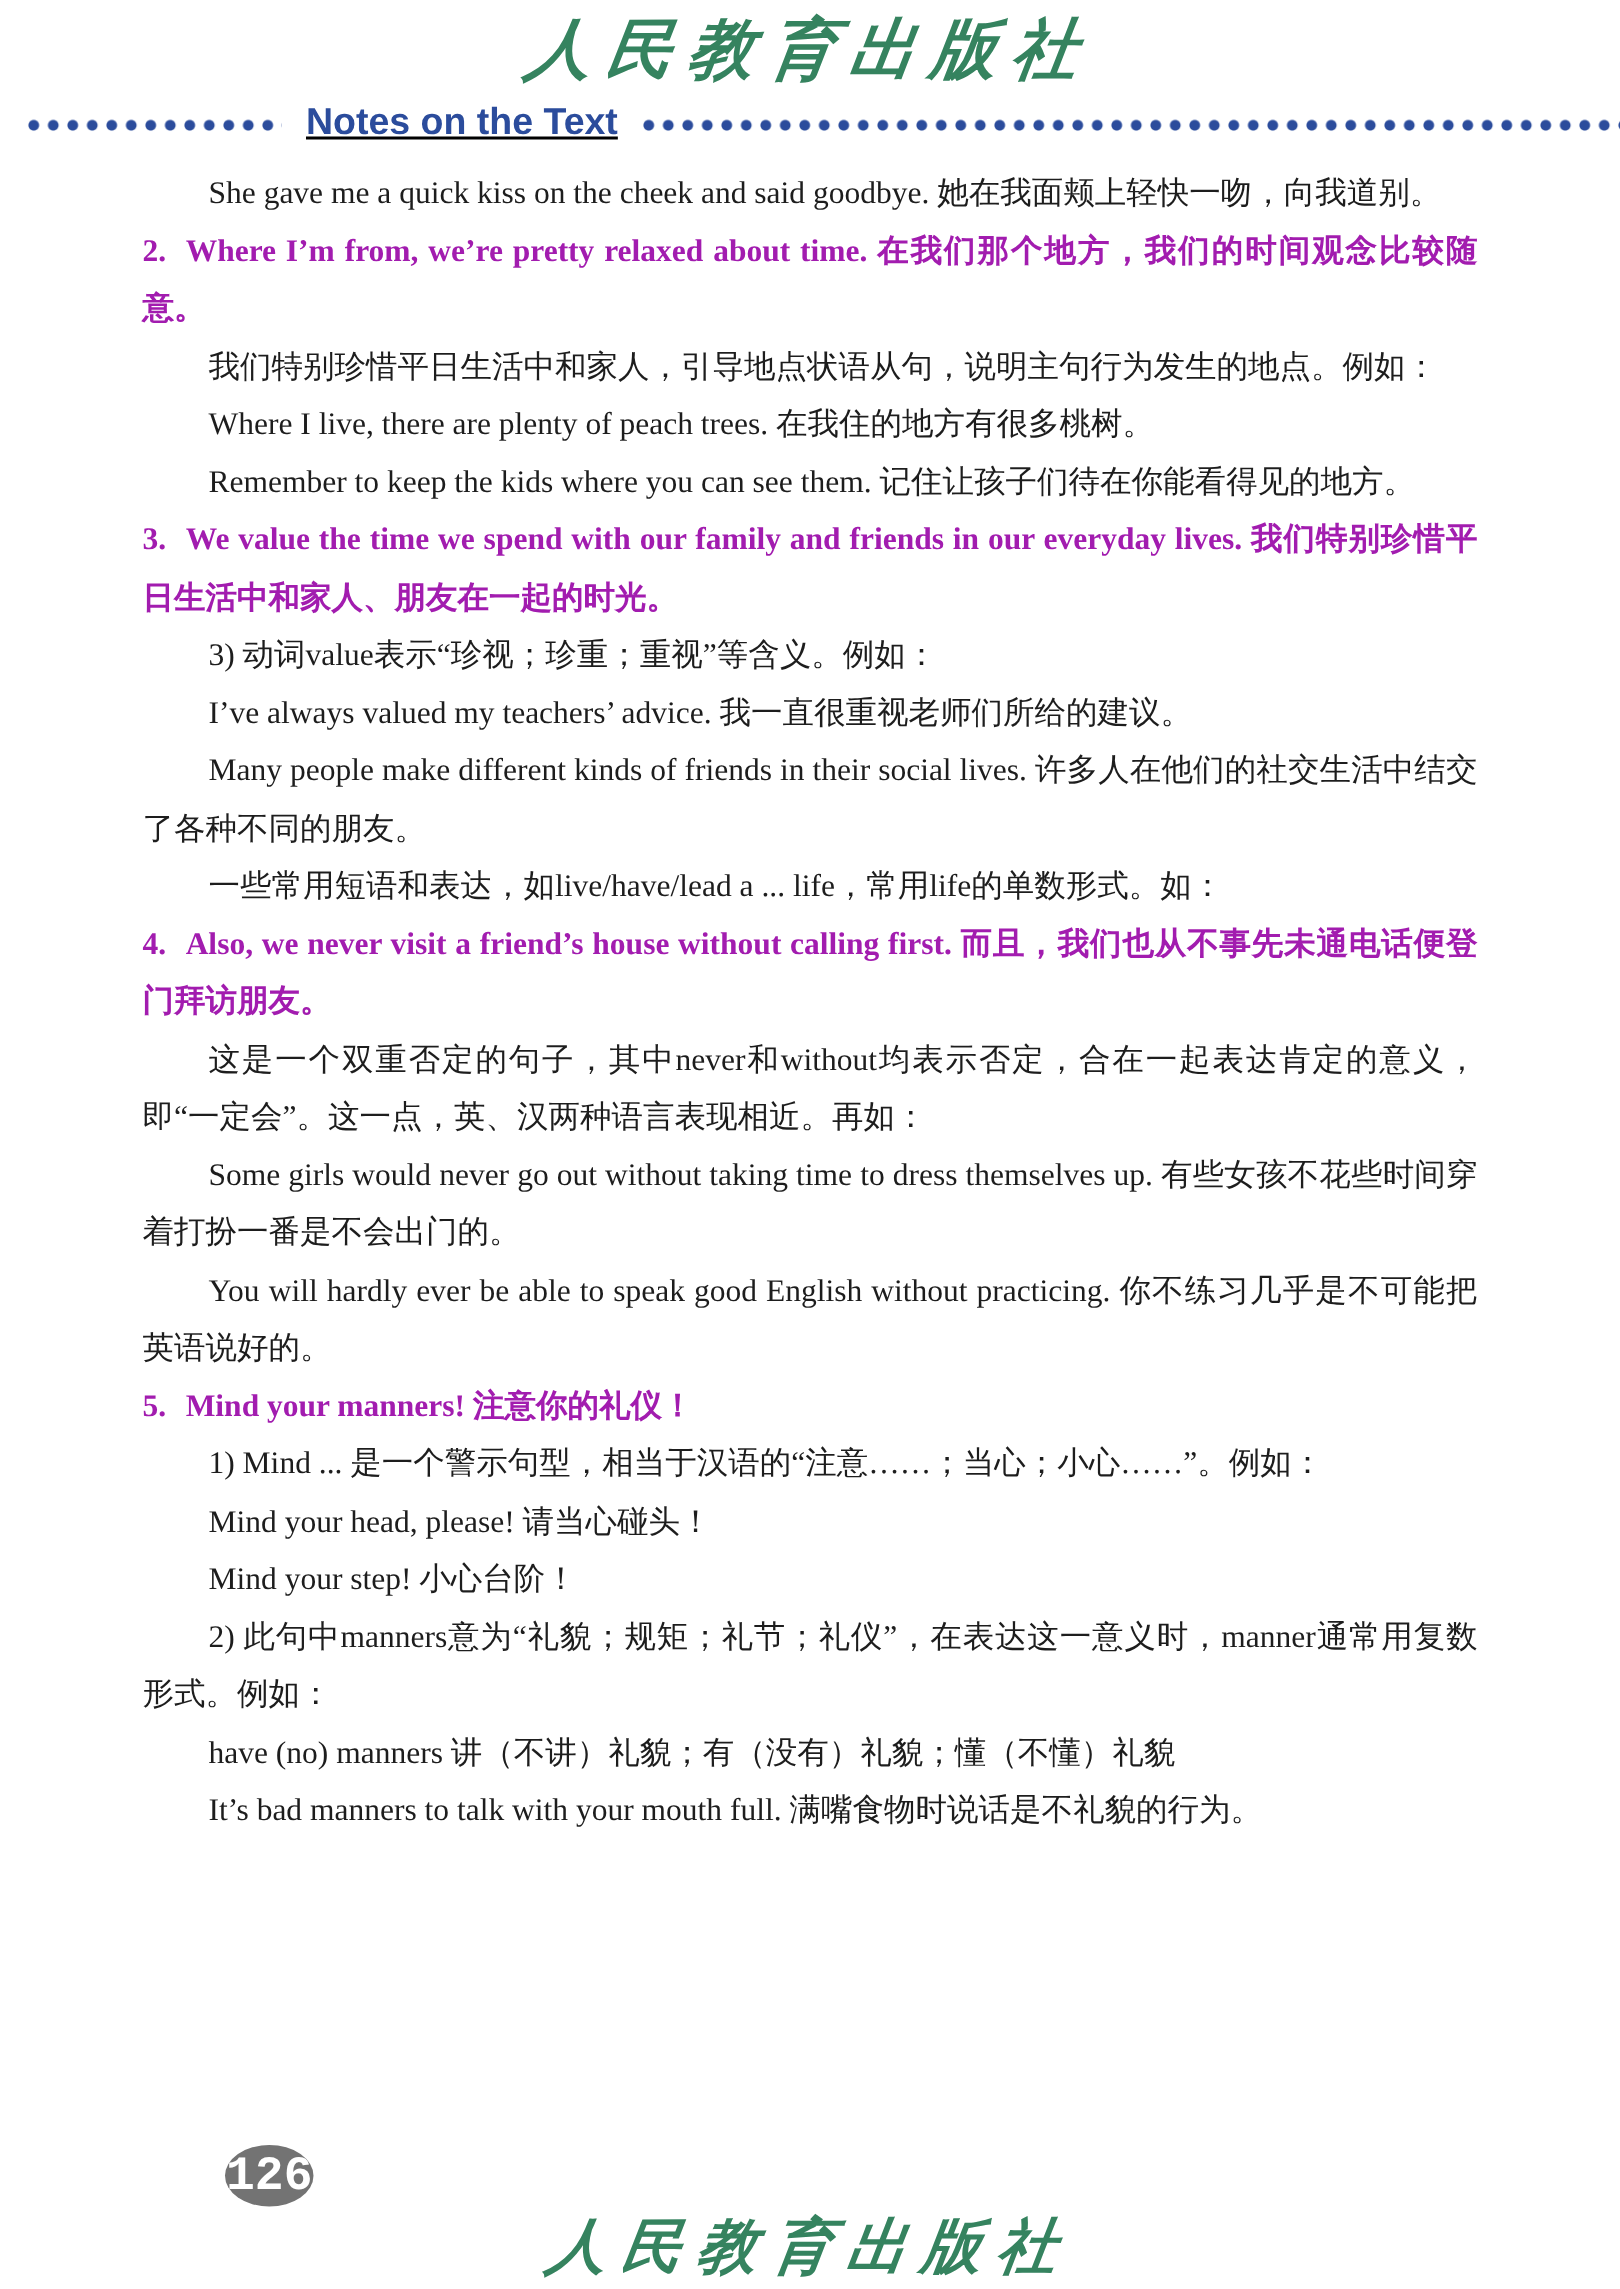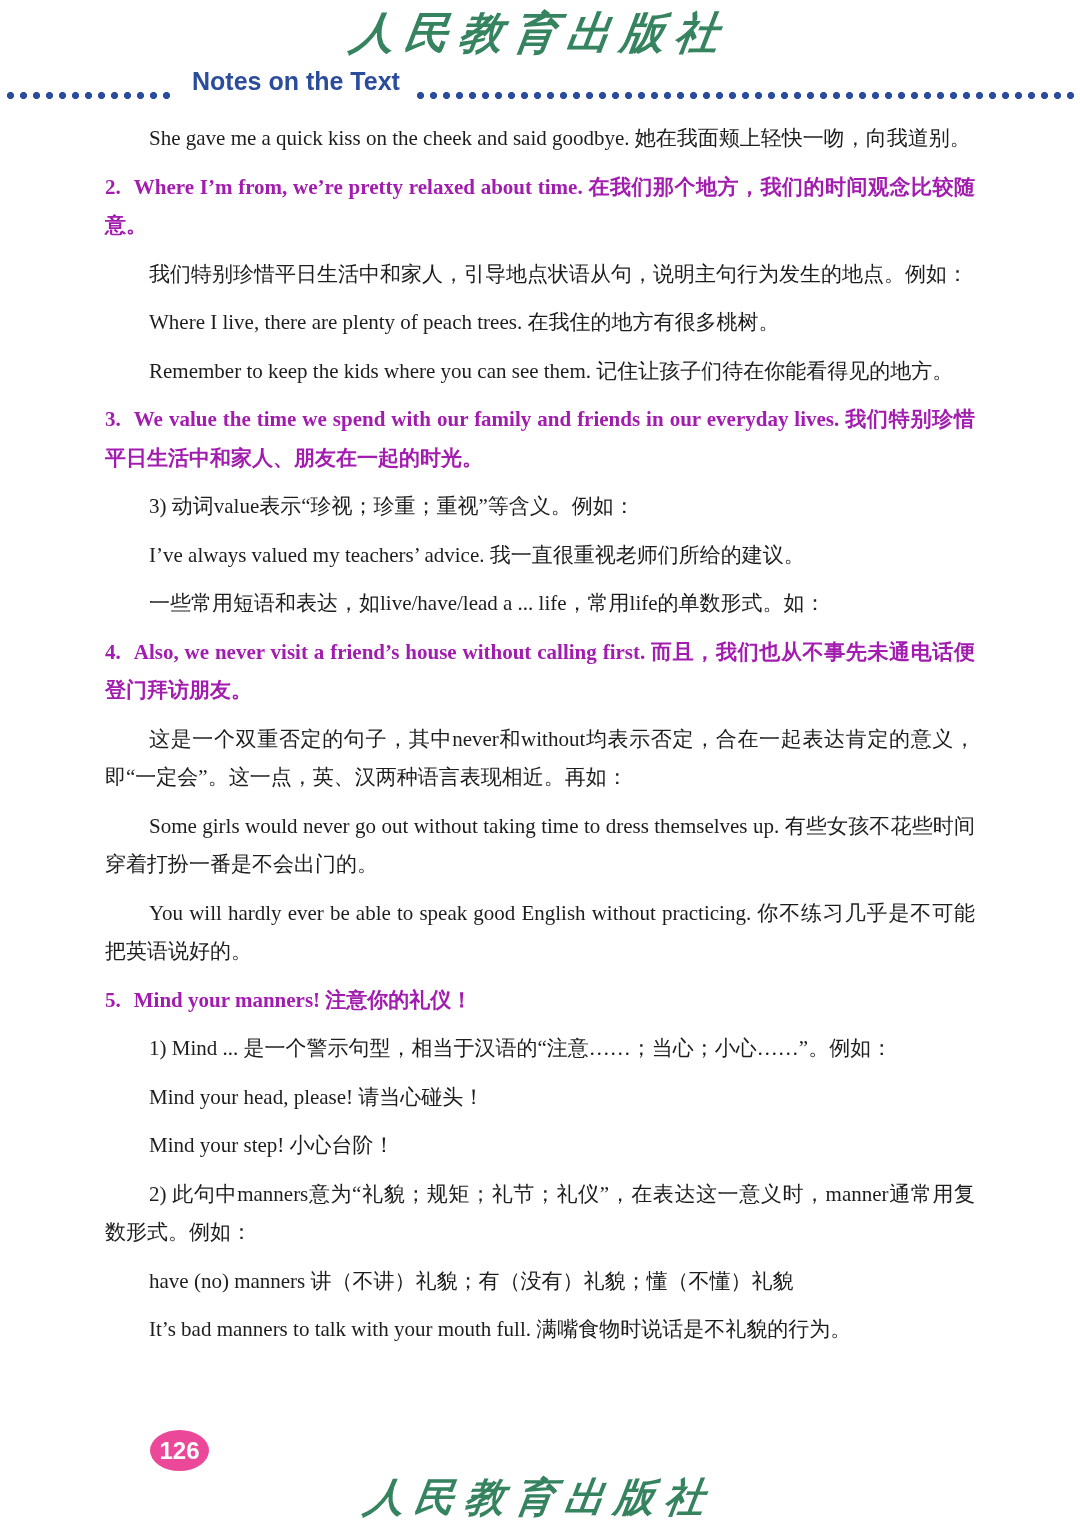--- a/index.html
+++ b/index.html
@@ -11,52 +11,52 @@
   .brand {
     position:absolute; left:0; right:0; text-align:center;
     color:#35835f; font-style:italic; font-weight:600;
     letter-spacing:10px; transform:skewX(-8deg);
     font-family:"DejaVu Serif","Liberation Serif",serif;
   }
   .brand-top { top:4px; font-size:44px; }
   .brand-bottom { top:1470px; font-size:40px; }
 
   .rule {
-    position:absolute; top:66px; left:6px; right:0; height:34px;
-    display:flex; align-items:flex-end;
+    position:absolute; top:66px; left:18px; right:0; height:34px;
+    display:flex; align-items:center;text-decoration:underline;
   }
   .dots {
     height:9px; background-repeat:repeat-x;
     background-image:radial-gradient(circle at 4.5px 4.5px, #2b4c9c 3.2px, rgba(43,76,156,0) 3.9px);
     background-size:13px 9px;
   }
   .dots-left { width:170px; }
   .dots-right { flex:1; }
   .rule-label {
     font-family:"Liberation Sans","DejaVu Sans",sans-serif;
     font-weight:bold; font-size:25px; color:#2b4c9c;
     white-space:nowrap; padding:0 16px 4px 16px;
   }
 
   .body-text {
     position:absolute; top:109px; left:95px; width:890px;
     font-size:21px; line-height:38.5px; color:#1d1d1d;
     text-align:justify;
   }
-  .body-text p { margin:10px; white-space:pre-wrap; }
+  .body-text p { margin:0; white-space:pre-wrap; }
   p.ind { text-indent:44px; }
   p.item { font-weight:bold; color:#a21caf; }
   p.item .num { margin-right:13px; }
 
   .page-badge {
     position:absolute; left:150px; top:1430px; width:59px; height:41px;
-    background:#ec4899; border-radius:50%;
+    background:#737373; border-radius:50%;
     display:flex; align-items:center; justify-content:center;
-    color:#ffffff; font-weight:bold; font-size:24px;
-    font-family:Liberation Sans, sans-serif;
+    color:#ffffff; font-weight:bold; font-size:32px;
+    font-family:Liberation Mono, monospace;
   }
 </style>
 </head>
 <body>
 
 <div class="brand brand-top">人民教育出版社</div>
 
 <div class="rule">
   <div class="dots dots-left"></div>
   <div class="rule-label">Notes on the Text</div>
@@ -65,20 +65,21 @@
 
 <div class="body-text">
   <p class="ind">She gave me a quick kiss on the cheek and said goodbye. 她在我面颊上轻快一吻，向我道别。</p>
   <p class="item"><span class="num">2.</span><span>Where I’m from, we’re pretty relaxed about time. 在我们那个地方，我们的时间观念比较随意。</span></p>
   <p class="ind">我们特别珍惜平日生活中和家人，引导地点状语从句，说明主句行为发生的地点。例如：</p>
   <p class="ind">Where I live, there are plenty of peach trees. 在我住的地方有很多桃树。</p>
   <p class="ind">Remember to keep the kids where you can see them. 记住让孩子们待在你能看得见的地方。</p>
   <p class="item"><span class="num">3.</span><span>We value the time we spend with our family and friends in our everyday lives. 我们特别珍惜平日生活中和家人、朋友在一起的时光。</span></p>
   <p class="ind">3) 动词value表示“珍视；珍重；重视”等含义。例如：</p>
   <p class="ind">I’ve always valued my teachers’ advice. 我一直很重视老师们所给的建议。</p>
+  <p class="ind">Many people make different kinds of friends in their social lives. 许多人在他们的社交生活中结交了各种不同的朋友。</p>
   <p class="ind">一些常用短语和表达，如live/have/lead a ... life，常用life的单数形式。如：</p>
   <p class="item"><span class="num">4.</span><span>Also, we never visit a friend’s house without calling first. 而且，我们也从不事先未通电话便登门拜访朋友。</span></p>
   <p class="ind">这是一个双重否定的句子，其中never和without均表示否定，合在一起表达肯定的意义，即“一定会”。这一点，英、汉两种语言表现相近。再如：</p>
   <p class="ind">Some girls would never go out without taking time to dress themselves up. 有些女孩不花些时间穿着打扮一番是不会出门的。</p>
   <p class="ind">You will hardly ever be able to speak good English without practicing. 你不练习几乎是不可能把英语说好的。</p>
   <p class="item"><span class="num">5.</span><span>Mind your manners! 注意你的礼仪！</span></p>
   <p class="ind">1) Mind ... 是一个警示句型，相当于汉语的“注意……；当心；小心……”。例如：</p>
   <p class="ind">Mind your head, please! 请当心碰头！</p>
   <p class="ind">Mind your step! 小心台阶！</p>
   <p class="ind">2) 此句中manners意为“礼貌；规矩；礼节；礼仪”，在表达这一意义时，manner通常用复数形式。例如：</p>

